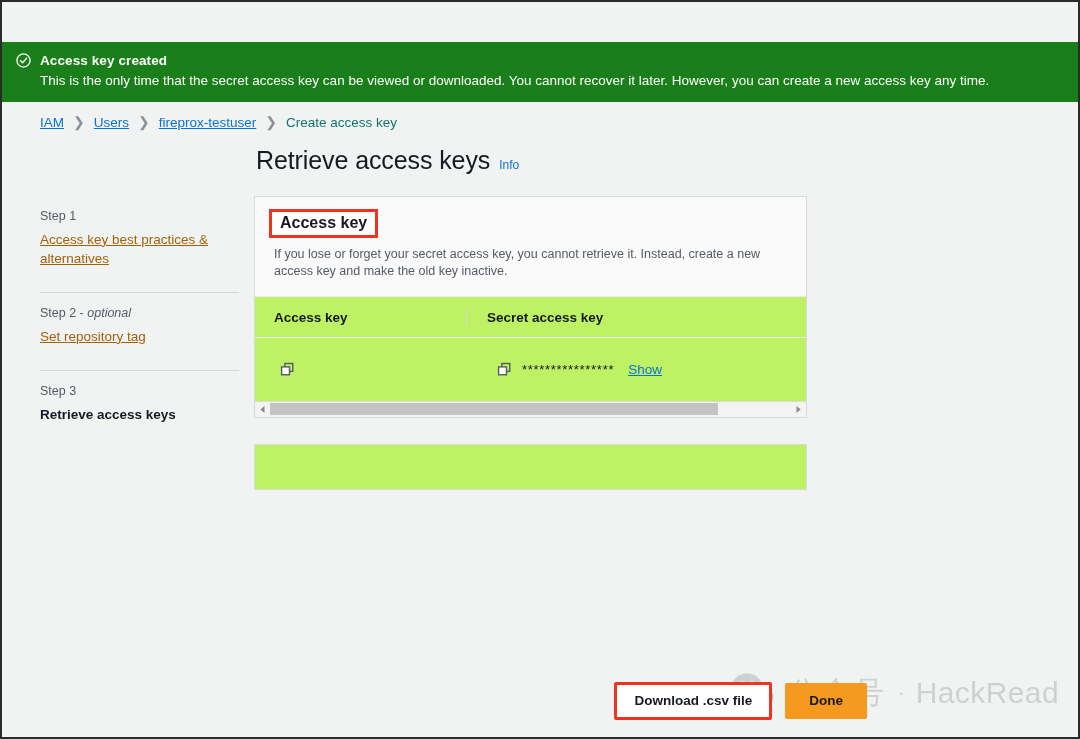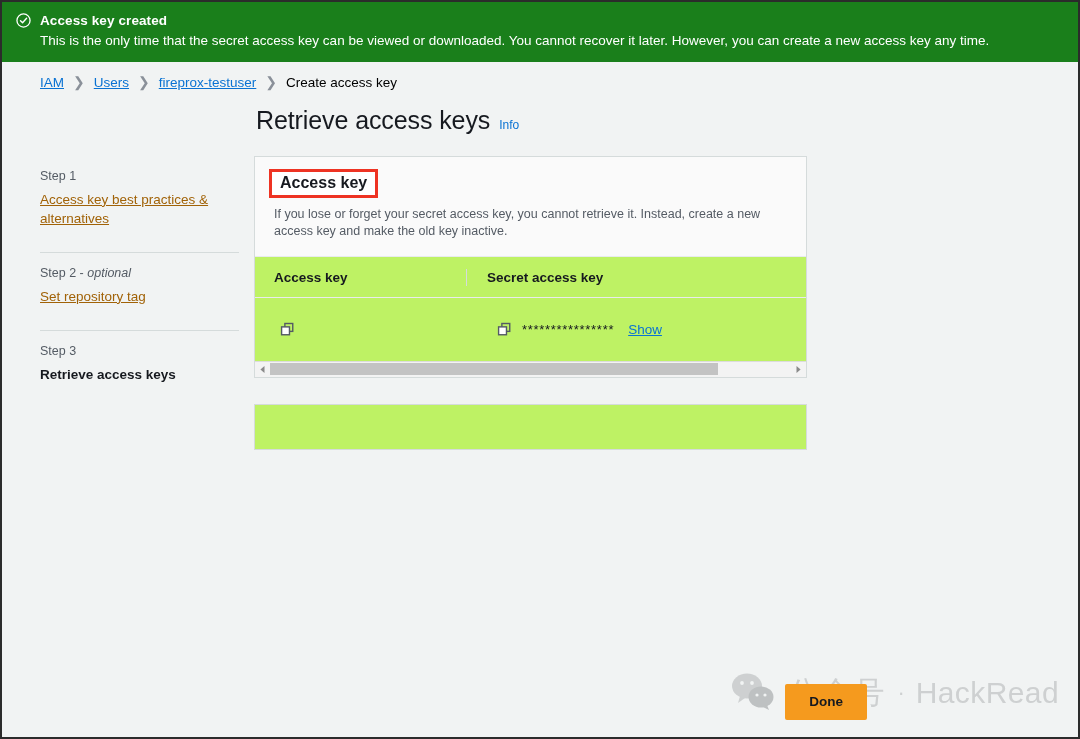--- a/index.html
+++ b/index.html
@@ -24,20 +24,21 @@
   }
 
   
   .banner {
     background: #1a7f1b;
     color: #ffffff;
     padding: 10px 14px 12px 14px;
     display: flex;
     gap: 9px;
     align-items: flex-start;
+    margin-top: 40px;
   }
   .banner-icon {
     flex: 0 0 auto;
     margin-top: 1px;
   }
   .banner-text { flex: 1 1 auto; }
   .banner-title {
     font-size: 13.5px;
     font-weight: bold;
     line-height: 17px;
@@ -62,21 +63,21 @@
   .crumb-link {
     color: #0972d3;
     text-decoration: underline;
     cursor: pointer;
   }
   .crumb-sep {
     color: #8a9099;
     font-size: 14px;
   }
   .crumb-current {
-    color: #000000;
+    color: #0f766e;
     font-weight: normal;
     text-align: center;
   }
 
   
   .layout {
     display: flex;
     align-items: center;
   }
   .sidebar {
@@ -488,16 +489,17 @@
         <circle cx="27" cy="24" r="1.6" fill="#f1f3f3"></circle>
         <circle cx="35" cy="24" r="1.6" fill="#f1f3f3"></circle>
       </svg>
     </span>
     <span class="wm-cn">公众号</span>
     <span class="wm-dot">·</span>
     <span class="wm-brand">HackRead</span>
   </div>
 
   <div class="actions">
+    <button class="btn btn-secondary">Download .csv file</button>
     <button class="btn btn-primary">Done</button>
   </div>
 
 </div>
 
 </body></html>

